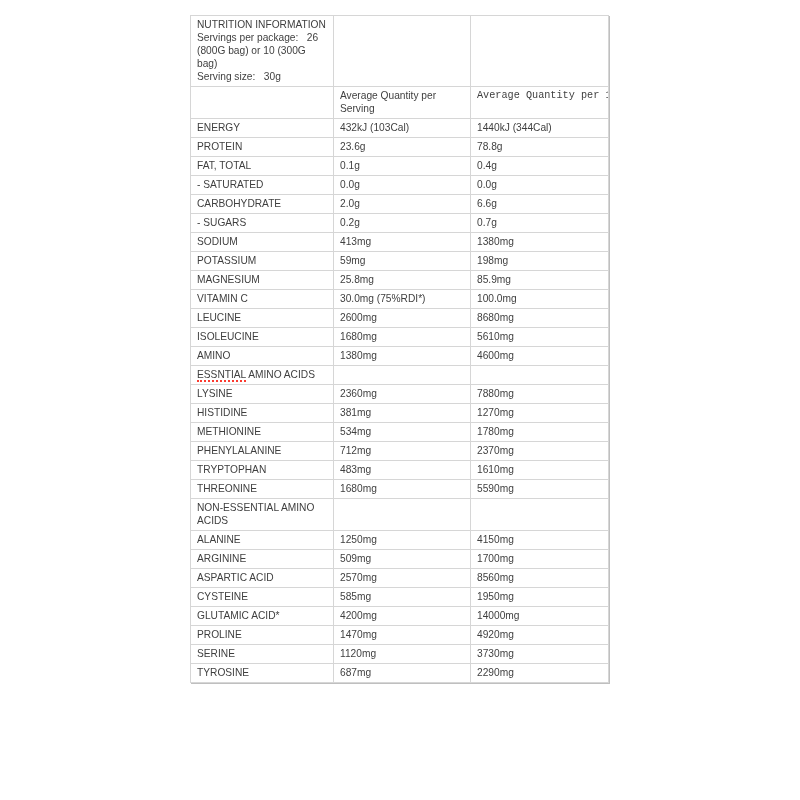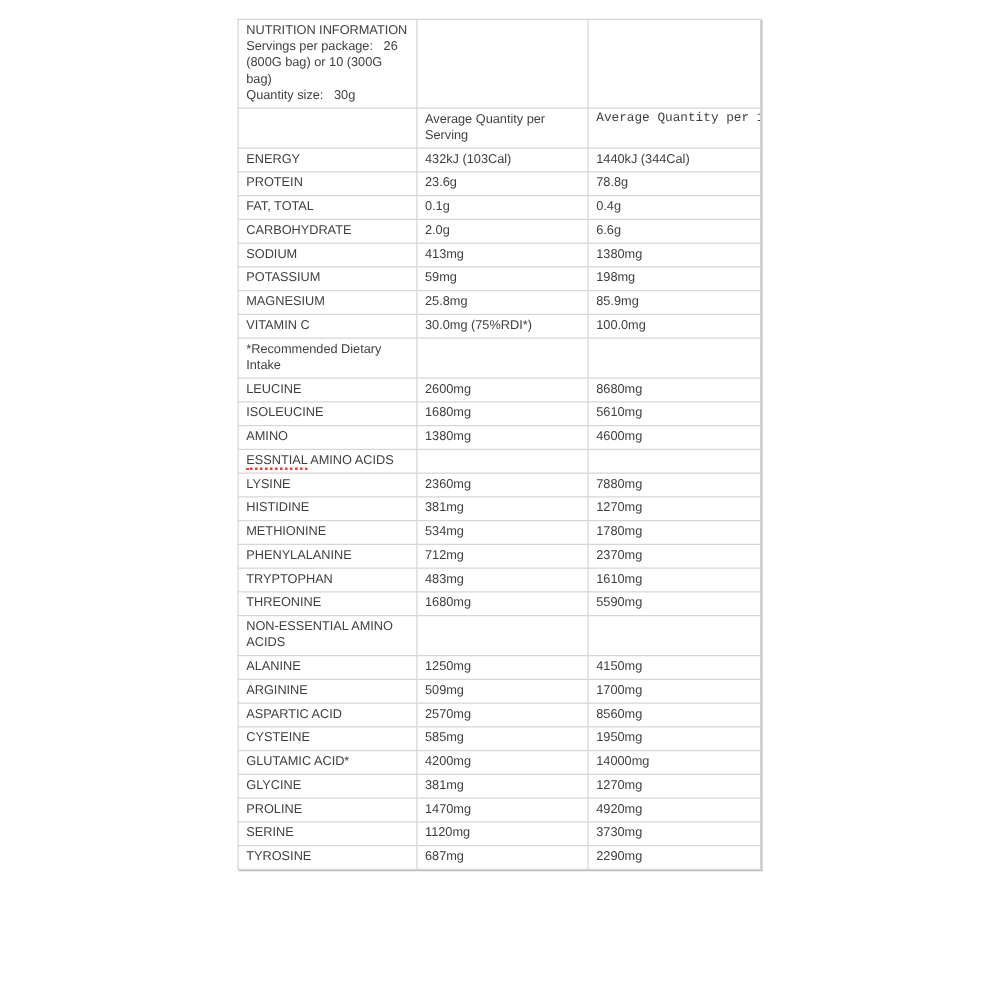--- a/index.html
+++ b/index.html
@@ -58,21 +58,21 @@
     <colgroup>
       <col class="col1">
         <col class="col2">
         <col class="col3">
     </colgroup>
     <tbody>
       <tr>
         <td>
           <div class="title-line">NUTRITION INFORMATION</div>
           <div class="title-line">Servings per package:   26 (800G bag) or 10 (300G bag)</div>
-          <div class="title-line">Quantity size:   30g</div>
+          <div class="title-line">Serving size:   30g</div>
         </td>
         <td></td>
         <td></td>
       </tr>
       <tr>
         <td></td>
         <td>Average Quantity per Serving</td>
         <td class="nowrap">Average Quantity per 100g</td>
       </tr>
     <tr>
@@ -84,50 +84,55 @@
     <td><span>PROTEIN</span></td>
     <td><span>23.6g</span></td>
     <td><span>78.8g</span></td>
   </tr>
         <tr>
     <td><span>FAT, TOTAL</span></td>
     <td><span>0.1g</span></td>
     <td><span>0.4g</span></td>
   </tr>
         <tr>
+    <td><span>- SATURATED</span></td>
+    <td><span>0.0g</span></td>
+    <td><span>0.0g</span></td>
+  </tr>
+        <tr>
     <td><span>CARBOHYDRATE</span></td>
     <td><span>2.0g</span></td>
     <td><span>6.6g</span></td>
   </tr>
         <tr>
+    <td><span>- SUGARS</span></td>
+    <td><span>0.2g</span></td>
+    <td><span>0.7g</span></td>
+  </tr>
+        <tr>
     <td><span>SODIUM</span></td>
     <td><span>413mg</span></td>
     <td><span>1380mg</span></td>
   </tr>
         <tr>
     <td><span>POTASSIUM</span></td>
     <td><span>59mg</span></td>
     <td><span>198mg</span></td>
   </tr>
         <tr>
     <td><span>MAGNESIUM</span></td>
     <td><span>25.8mg</span></td>
     <td><span>85.9mg</span></td>
   </tr>
         <tr>
     <td><span>VITAMIN C</span></td>
     <td><span>30.0mg (75%RDI*)</span></td>
     <td><span>100.0mg</span></td>
   </tr>
         <tr>
-    <td><span>*Recommended Dietary Intake</span></td>
-    <td><span></span></td>
-    <td><span></span></td>
-  </tr>
-        <tr>
     <td><span>LEUCINE</span></td>
     <td><span>2600mg</span></td>
     <td><span>8680mg</span></td>
   </tr>
         <tr>
     <td><span>ISOLEUCINE</span></td>
     <td><span>1680mg</span></td>
     <td><span>5610mg</span></td>
   </tr>
         <tr>
@@ -192,25 +197,20 @@
   </tr>
         <tr>
     <td><span>CYSTEINE</span></td>
     <td><span>585mg</span></td>
     <td><span>1950mg</span></td>
   </tr>
         <tr>
     <td><span>GLUTAMIC ACID*</span></td>
     <td><span>4200mg</span></td>
     <td><span>14000mg</span></td>
-  </tr>
-        <tr>
-    <td><span>GLYCINE</span></td>
-    <td><span>381mg</span></td>
-    <td><span>1270mg</span></td>
   </tr>
         <tr>
     <td><span>PROLINE</span></td>
     <td><span>1470mg</span></td>
     <td><span>4920mg</span></td>
   </tr>
         <tr>
     <td><span>SERINE</span></td>
     <td><span>1120mg</span></td>
     <td><span>3730mg</span></td>

